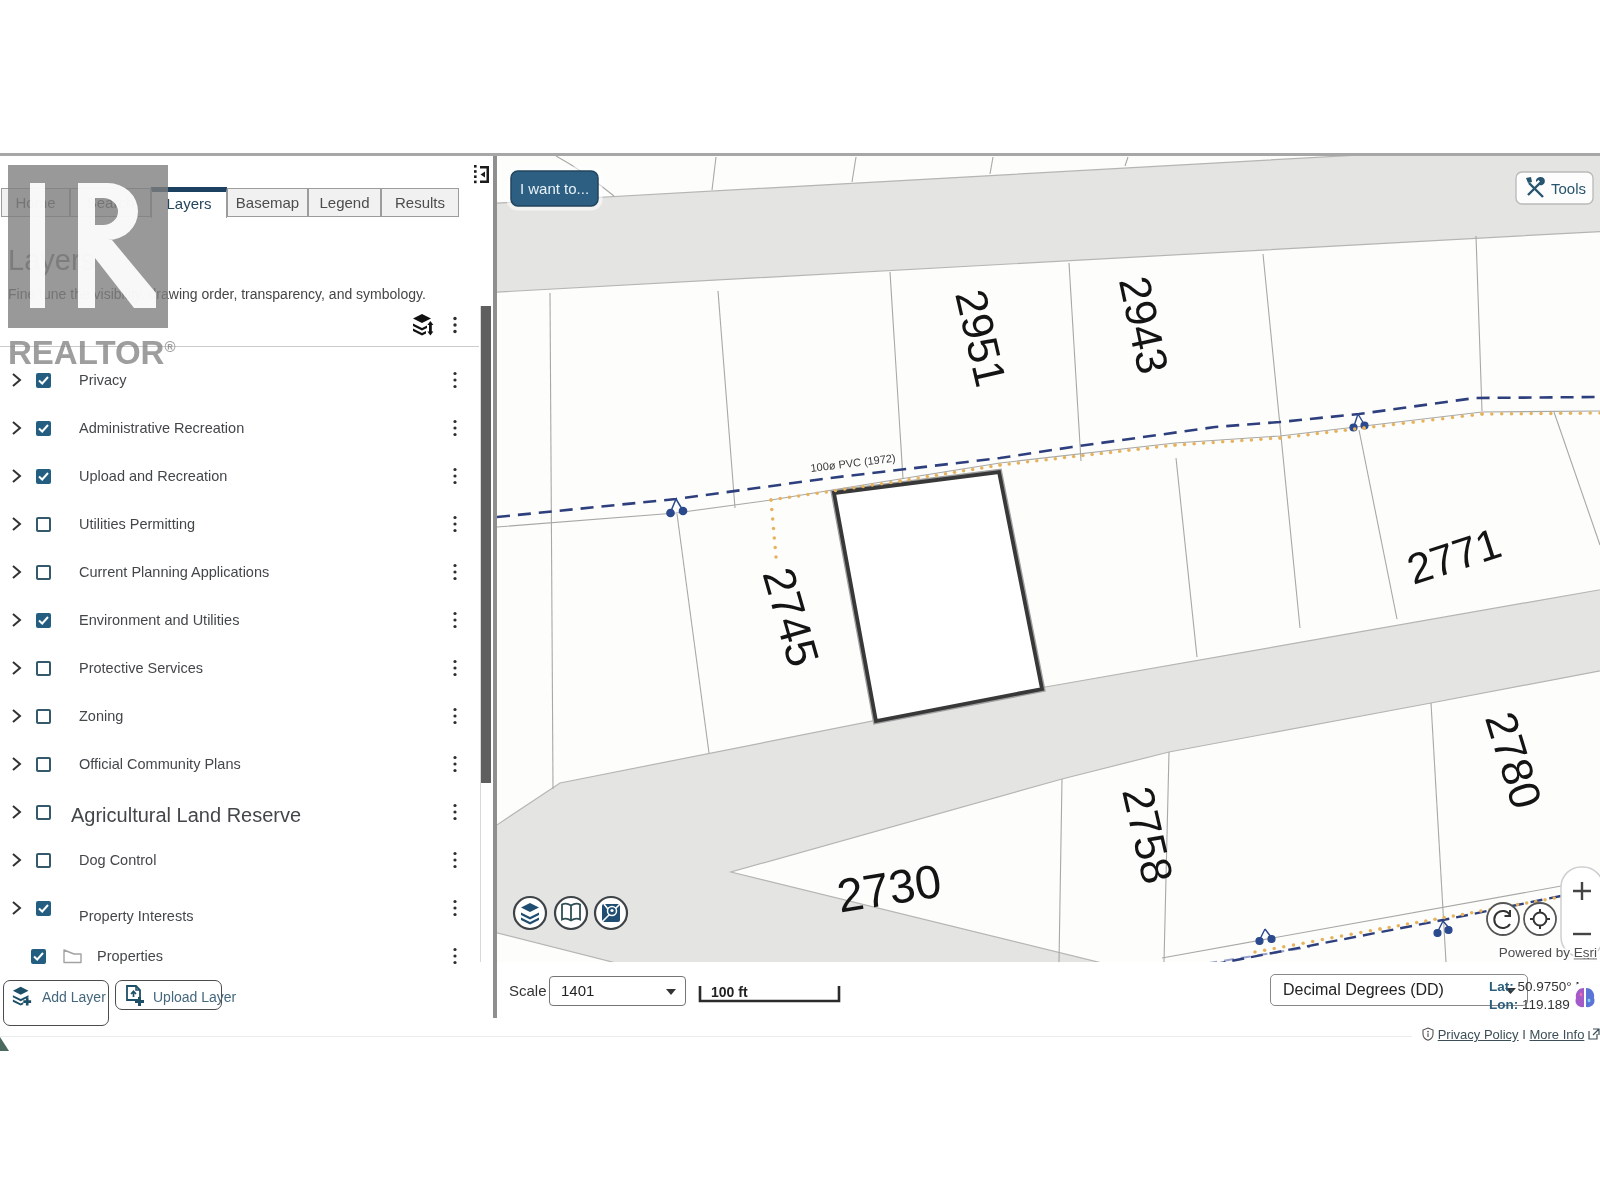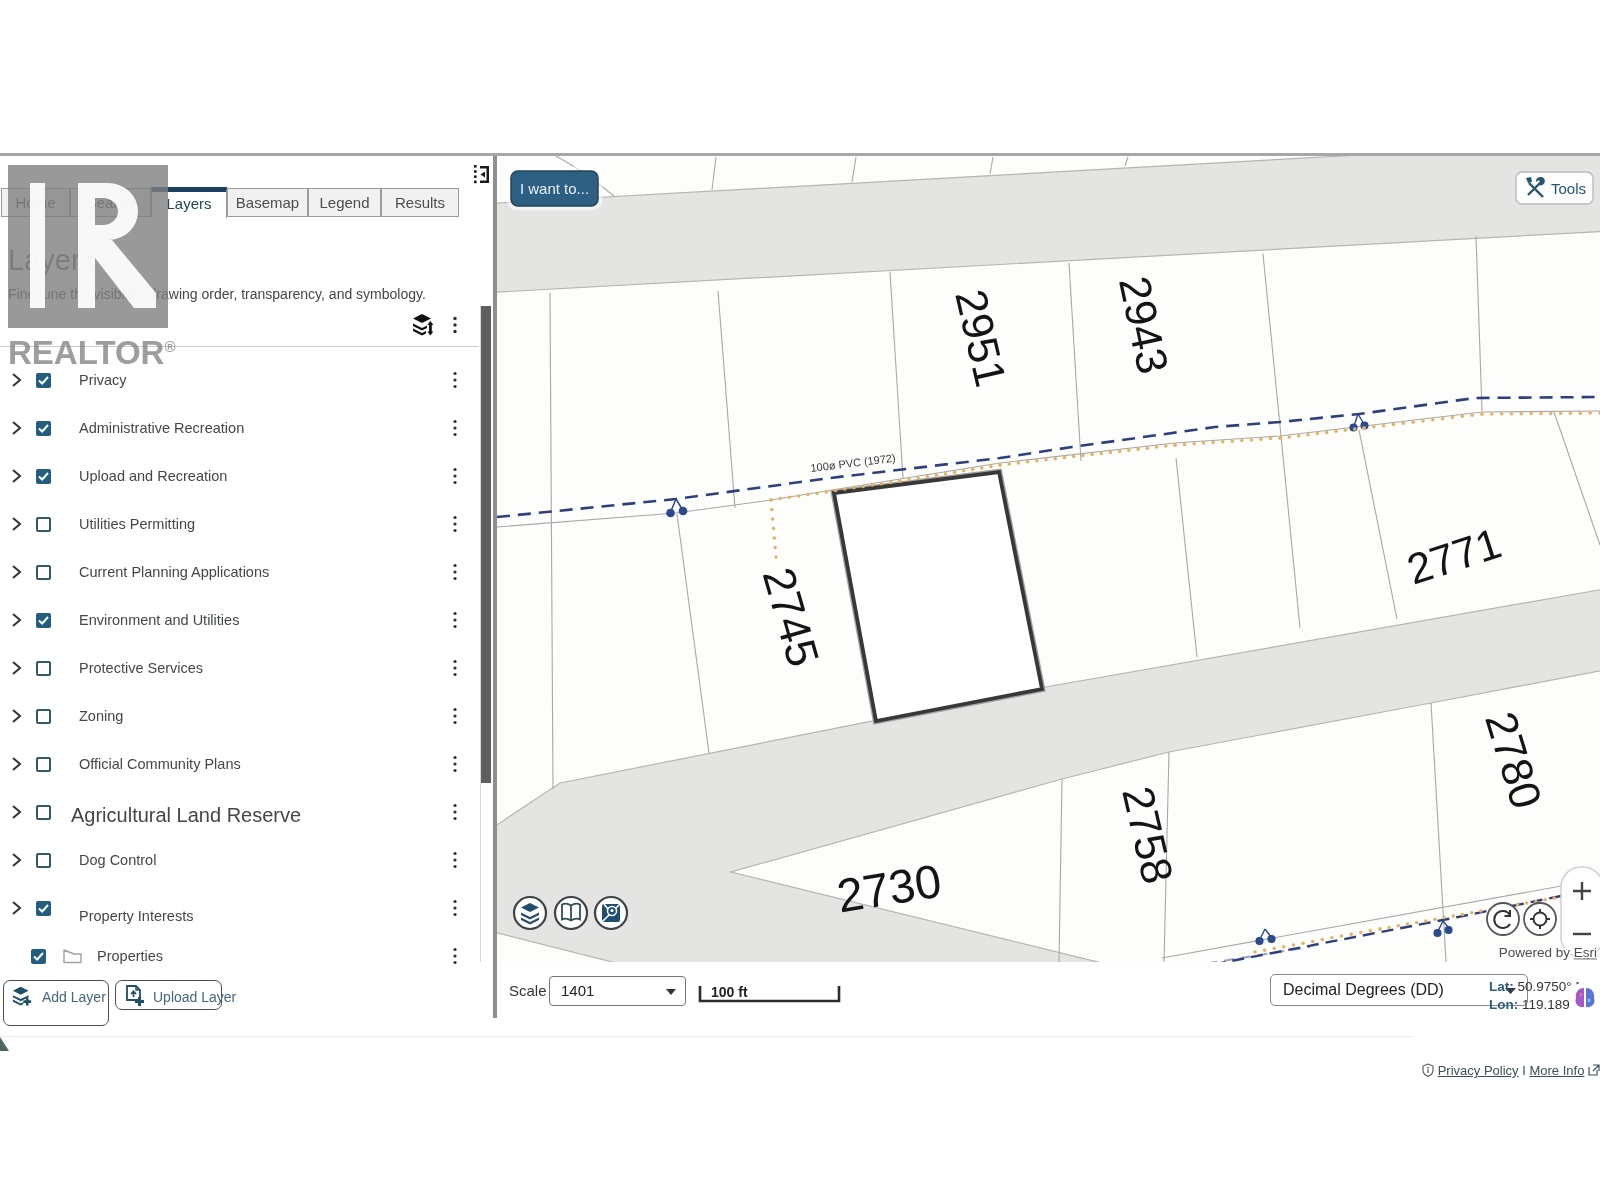--- a/index.html
+++ b/index.html
@@ -630,21 +630,21 @@
   <path d="M12 12 C14 11 15 13 14 15 C12 16 11 14 12 12" fill="#e66bb2"></path>
   <path d="M20 18 C22 17 23 19 22 21 C20 22 19 20 20 18" fill="#7fd0e8"></path>
 </svg>
 
 <div class="abs" style="left:0;top:1036px;width:1412px;height:1px;background:#ececec;"></div>
 
 <svg class="abs" style="left:0;top:1037px;" width="9" height="14" viewBox="0 0 9 14">
       <path d="M0 0 L9 14 L0 14 Z" fill="#4a6a5f"></path>
     </svg>
 
-<div class="abs" style="left:1380px;top:1027px;width:220px;font-size:13px;color:#3d4f56;text-align:right;white-space:nowrap;margin-top:36px;">
+<div class="abs" style="left:1380px;top:1027px;width:220px;font-size:13px;color:#3d4f56;text-align:right;white-space:nowrap;">
   <svg style="display:inline-block;vertical-align:-2px;" width="12" height="14" viewBox="0 0 12 14">
         <path d="M6 1 L11 3 L11 7 C11 10.5 8.8 12.3 6 13.3 C3.2 12.3 1 10.5 1 7 L1 3 Z" fill="none" stroke="#555" stroke-width="1.1"></path>
         <circle cx="6" cy="4.6" r="0.9" fill="#555"></circle>
         <path d="M6 6.2 L6 10" stroke="#555" stroke-width="1.2"></path>
       </svg>
   <a style="text-decoration:underline;color:#3d4f56;">Privacy Policy</a> I <a style="text-decoration:underline;color:#3d4f56;">More Info</a>
   <svg style="display:inline-block;vertical-align:-1px;" width="12" height="12" viewBox="0 0 12 12">
         <path d="M1 3 L1 11 L9 11 L9 6 M5 1 L11 1 L11 7 M11 1 L5 7" fill="none" stroke="#3d4f56" stroke-width="1.2"></path>
       </svg>
 </div>

